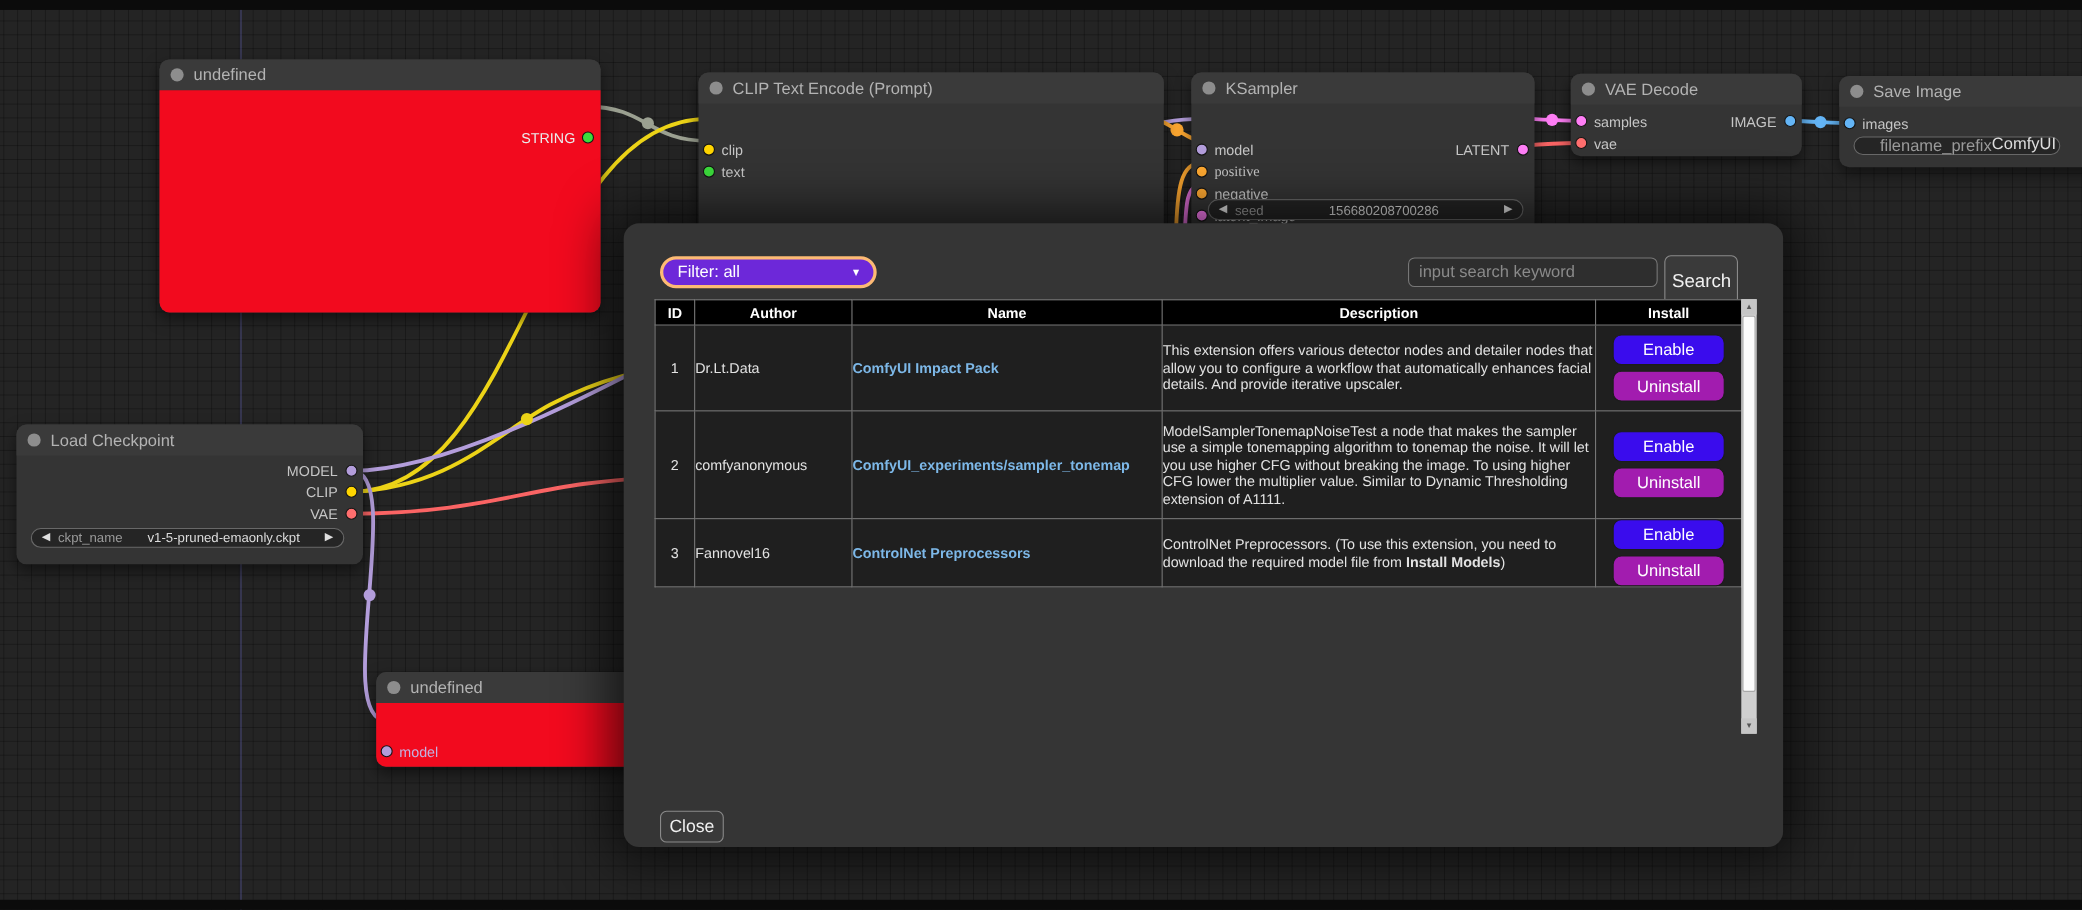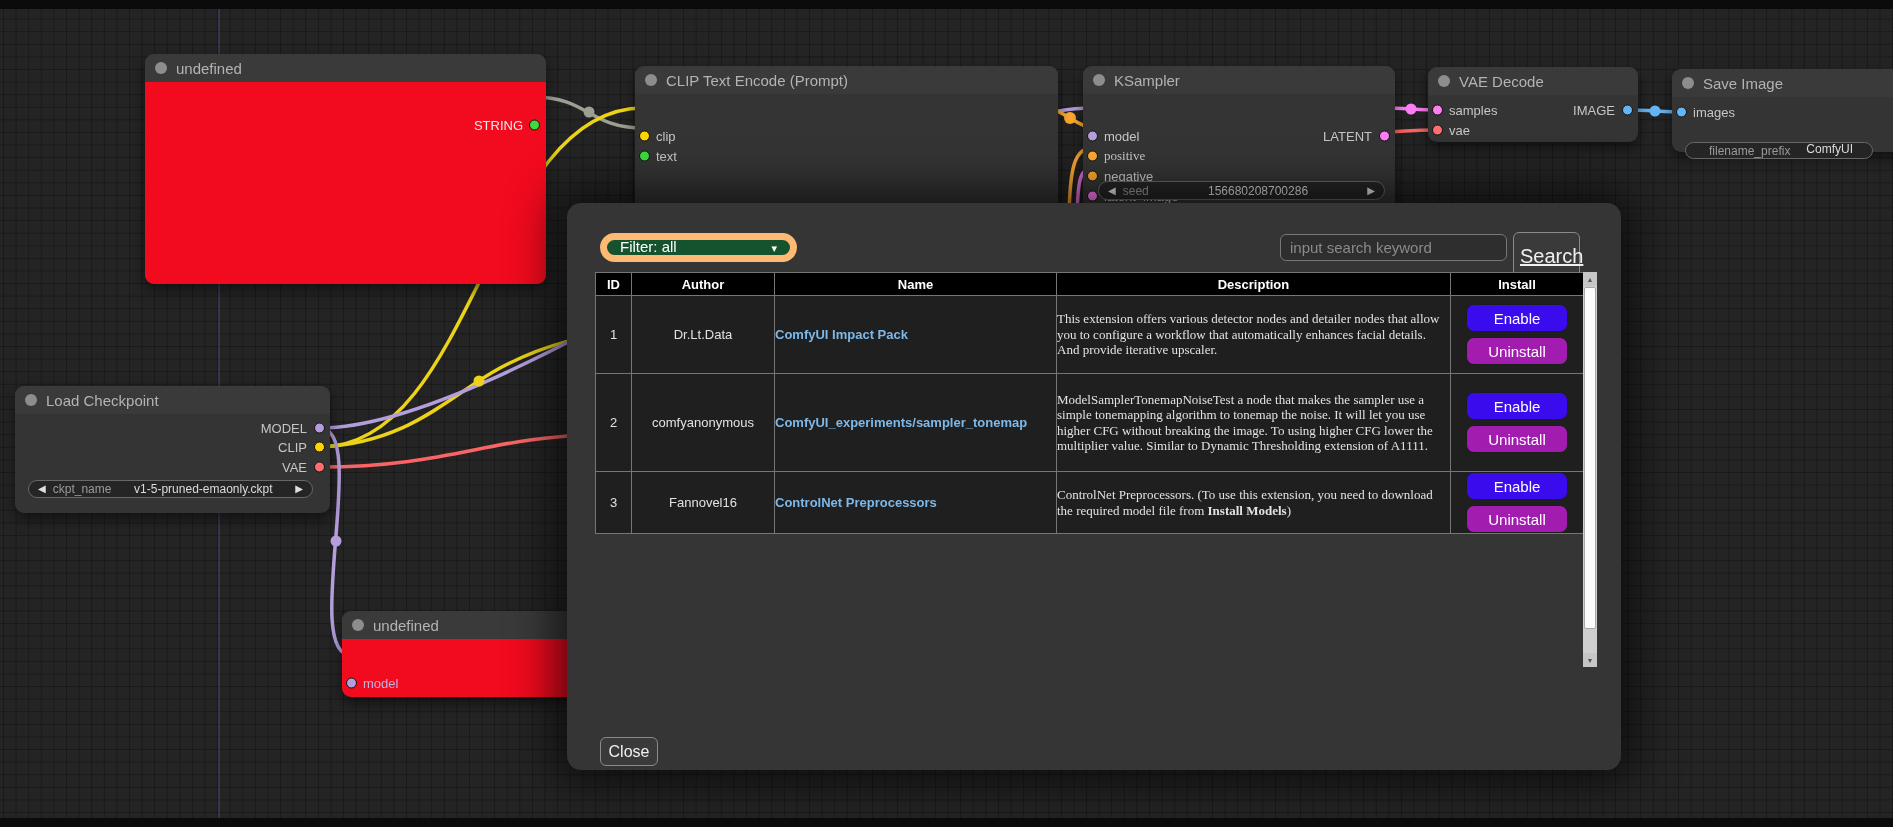--- a/index.html
+++ b/index.html
@@ -39,41 +39,41 @@
   .widget{position:absolute;background:#252525;border:1px solid #686868;border-radius:11px;
     display:flex;align-items:center;padding:0 9px;font-size:12px;box-sizing:border-box;}
   .widget .warrow{color:#e0e0e0;font-size:10px;line-height:1;}
   .widget .wlabel{color:#9a9a9a;margin-left:7px;white-space:nowrap;}
   .widget .wvalue{color:#dcdcdc;margin:0 auto;white-space:nowrap;}
   .widget.noarrow .wvalue{margin:0 0 4px auto;}
 
   
   .modal{position:absolute;left:567px;top:203px;width:1054px;height:567px;background:#353535;
     border-radius:14px;box-shadow:0 0 46px 12px rgba(0,0,0,.65);z-index:10;}
-  .filter{position:absolute;left:33px;top:30px;width:197px;height:29px;background:#14532d;
-    border:7px solid #fdba74;border-radius:15px;color:#fff;font-size:15px;
-    display:flex;align-items:flex-end;padding:0 13px;box-sizing:border-box;cursor:pointer;}
+  .filter{position:absolute;left:33px;top:30px;width:197px;height:29px;background:#6d28d9;
+    border:3px solid #fdba74;border-radius:15px;color:#fff;font-size:15px;
+    display:flex;align-items:center;padding:0 13px;box-sizing:border-box;cursor:pointer;}
   .filter .chev{margin-left:auto;font-size:11px;color:#fff;}
   .search-input{position:absolute;left:713px;top:31px;width:227px;height:27px;background:#2e2e2e;
     border:1px solid #777;border-radius:6px;color:#ddd;font-size:15px;padding:0 9px;box-sizing:border-box;outline:none;}
   .search-input::placeholder{color:#8a8a8a;}
   .btn-plain{background:#3a3a3a;border:1px solid #8a8a8a;border-radius:6px;color:#f0f0f0;cursor:pointer;}
-  .search-btn{position:absolute;left:946px;top:29px;width:67px;height:48px;font-size:20px;text-decoration:underline;}
+  .search-btn{position:absolute;left:946px;top:29px;width:67px;height:48px;font-size:17px;}
   .close-btn{position:absolute;left:33px;top:534px;width:58px;height:29px;font-size:16px;}
 
   .table-wrap{position:absolute;left:28px;top:69px;width:1002px;height:395px;}
   table.ext{border-collapse:collapse;table-layout:fixed;width:988px;background:#1f1f1f;}
   table.ext th{background:#000;color:#fff;font-size:13px;font-weight:bold;height:22px;
     border:1px solid #767676;padding:0;}
   table.ext td{border:1px solid #767676;color:#e2e2e2;font-size:13px;vertical-align:middle;padding:0;}
   td.c-id{text-align:center;}
-  td.c-author{padding-left:7px;text-align:center;}
+  td.c-author{padding-left:7px;}
   td.c-name{padding-left:7px;}
   .ext-link{color:#7db8e8;font-weight:bold;cursor:pointer;}
-  td.c-desc{padding:3px 5px;font-size:12.5px;line-height:15.5px;color:#efefef;vertical-align:top;font-family:Liberation Serif, serif;}
+  td.c-desc{padding:3px 5px;font-size:12.5px;line-height:15.5px;color:#efefef;vertical-align:top;}
   .btn-stack{display:flex;flex-direction:column;align-items:center;justify-content:center;gap:5px;height:100%;}
   .abtn{width:100px;height:26px;border-radius:8px;border:1px solid #1c1c1c;color:#fff;font-size:15px;
     display:flex;align-items:center;justify-content:center;cursor:pointer;}
   .abtn.enable{background:#3a0ced;}
   .abtn.uninstall{background:#a21caf;}
 
   .sb{position:absolute;right:0;top:0;width:14px;height:395px;background:#cfcfcf;}
   .sb-btn{position:absolute;left:0;width:14px;height:14px;background:#c6c6c6;color:#555;
     font-size:7px;display:flex;align-items:center;justify-content:center;cursor:pointer;}
   .sb-btn.up{top:0}.sb-btn.down{bottom:0}
@@ -196,21 +196,21 @@
   <div class="node" style="left:1672px;top:69px;width:244px;height:83px;">
     <div class="node-title">
       <span class="tdot"></span>
       <span class="ttext">Save Image</span>
     </div>
     <div class="node-body">
       <div class="slot in" style="top:6px;">
           <span class="port in c-blue"></span>
         <span class="slot-label">images</span>
         </div>
-      <div class="widget noarrow" style="left:13px;top:45px;width:188px;height:17px;font-size:12px;">
+      <div class="widget noarrow" style="left:13px;top:27px;width:188px;height:17px;font-size:15px;">
         <span class="wlabel" style="margin-left:14px">filename_prefix</span>
         <span class="wvalue" style="margin-right:10px">ComfyUI</span>
       </div>
     </div>
   </div>
 
   <div class="node" style="left:15px;top:386px;width:315px;height:127px;">
     <div class="node-title">
       <span class="tdot"></span>
       <span class="ttext">Load Checkpoint</span>

